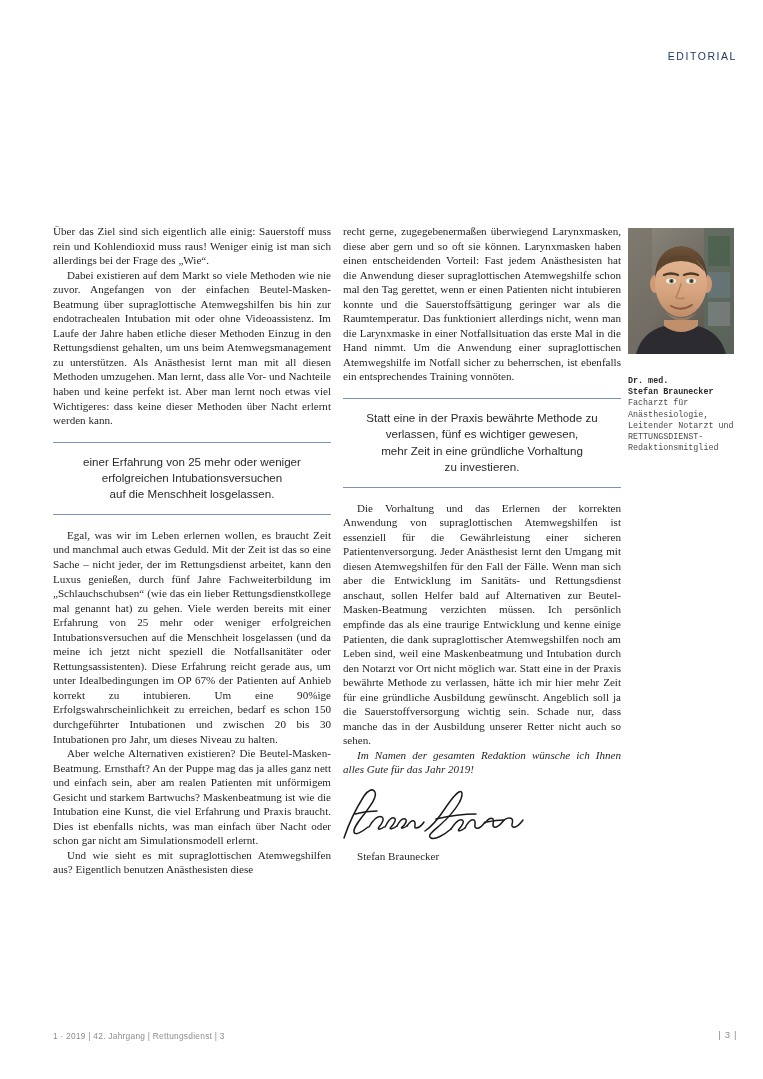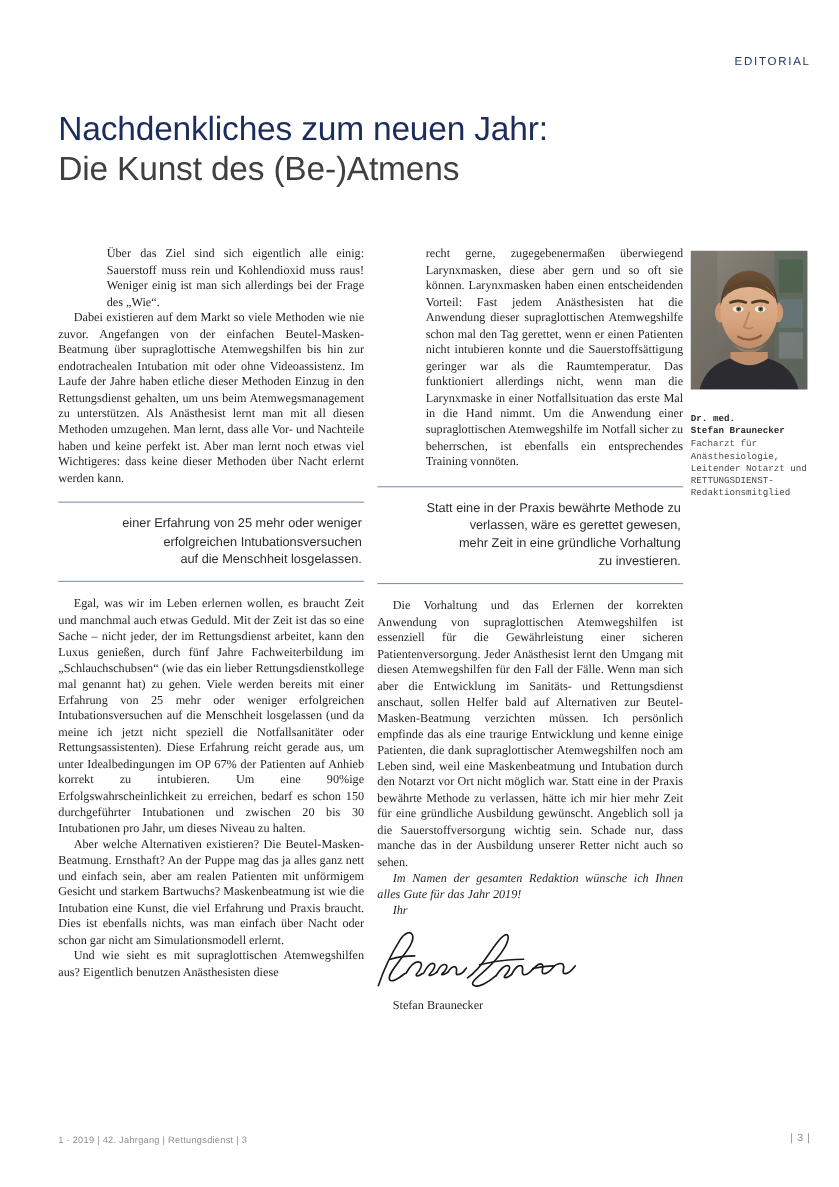--- a/index.html
+++ b/index.html
@@ -68,36 +68,36 @@
     -webkit-hyphens: none;
     hyphens: none;
   }
   .col-left  { left: 53px;  width: 278px; }
   .col-mid   { left: 343px; width: 278px; }
 
   .col p {
     margin: 0;
     text-indent: 14px;
   }
-  .col p.noindent { text-indent: 0; margin-left: 44px; }
+  .col p.noindent { text-indent: 0; }
 
   
   .pullquote {
     margin: 14px 0 13px 0;
     padding: 11px 2px 11px 2px;
     border-top: 1.6px solid #7d93b5;
     border-bottom: 1.6px solid #7d93b5;
     font-family: "Liberation Sans", sans-serif;
     font-size: 11.6px;
     line-height: 16.4px;
     color: #2b2b2b;
     text-align: center;
     text-indent: 0;
   }
-  .pullquote div { text-indent: 0; text-align: right; }
+  .pullquote div { text-indent: 0; }
 
   
   .sig-intro {
     margin-top: 18px;
     text-indent: 0;
     font-style: italic;
   }
   .signature {
     margin: 6px 0 4px -4px;
     width: 190px;
@@ -159,24 +159,20 @@
     color: #8d8d8d;
   }
 </style>
 </head>
 <body>
 
 <div class="page">
 
   <div class="editorial-label">EDITORIAL</div>
 
-  <div class="headline">
-    <div class="line1">Nachdenkliches zum neuen Jahr:</div>
-    <div class="line2">Die Kunst des (Be-)Atmens</div>
-  </div>
 
   <div class="col col-left">
     <p class="noindent">Über das Ziel sind sich eigentlich alle einig: Sauerstoff muss rein und Kohlendioxid muss raus! Weniger einig ist man sich allerdings bei der Frage des „Wie“.</p>
     <p>Dabei existieren auf dem Markt so viele Methoden wie nie zuvor. Angefangen von der einfachen Beutel-Masken-Beatmung über supraglottische Atemwegshilfen bis hin zur endotrachealen Intubation mit oder ohne Videoassistenz. Im Laufe der Jahre haben etliche dieser Methoden Einzug in den Rettungsdienst gehalten, um uns beim Atemwegsmanagement zu unterstützen. Als Anästhesist lernt man mit all diesen Methoden umzugehen. Man lernt, dass alle Vor- und Nachteile haben und keine perfekt ist. Aber man lernt noch etwas viel Wichtigeres: dass keine dieser Methoden über Nacht erlernt werden kann.</p>
 
     <div class="pullquote">
       <div>einer Erfahrung von 25 mehr oder weniger</div>
       <div>erfolgreichen Intubationsversuchen</div>
       <div>auf die Menschheit losgelassen.</div>
     </div>
@@ -184,29 +180,28 @@
     <p>Egal, was wir im Leben erlernen wollen, es braucht Zeit und manchmal auch etwas Geduld. Mit der Zeit ist das so eine Sache – nicht jeder, der im Rettungsdienst arbeitet, kann den Luxus genießen, durch fünf Jahre Fachweiterbildung im „Schlauchschubsen“ (wie das ein lieber Rettungsdienstkollege mal genannt hat) zu gehen. Viele werden bereits mit einer Erfahrung von 25 mehr oder weniger erfolgreichen Intubationsversuchen auf die Menschheit losgelassen (und da meine ich jetzt nicht speziell die Notfallsanitäter oder Rettungsassistenten). Diese Erfahrung reicht gerade aus, um unter Idealbedingungen im OP 67% der Patienten auf Anhieb korrekt zu intubieren. Um eine 90%ige Erfolgswahrscheinlichkeit zu erreichen, bedarf es schon 150 durchgeführter Intubationen und zwischen 20 bis 30 Intubationen pro Jahr, um dieses Niveau zu halten.</p>
     <p>Aber welche Alternativen existieren? Die Beutel-Masken-Beatmung. Ernsthaft? An der Puppe mag das ja alles ganz nett und einfach sein, aber am realen Patienten mit unförmigem Gesicht und starkem Bartwuchs? Maskenbeatmung ist wie die Intubation eine Kunst, die viel Erfahrung und Praxis braucht. Dies ist ebenfalls nichts, was man einfach über Nacht oder schon gar nicht am Simulationsmodell erlernt.</p>
     <p>Und wie sieht es mit supraglottischen Atemwegshilfen aus? Eigentlich benutzen Anästhesisten diese</p>
   </div>
 
   <div class="col col-mid">
     <p class="noindent">recht gerne, zugegebenermaßen überwiegend Larynxmasken, diese aber gern und so oft sie können. Larynxmasken haben einen entscheidenden Vorteil: Fast jedem Anästhesisten hat die Anwendung dieser supraglottischen Atemwegshilfe schon mal den Tag gerettet, wenn er einen Patienten nicht intubieren konnte und die Sauerstoffsättigung geringer war als die Raumtemperatur. Das funktioniert allerdings nicht, wenn man die Larynxmaske in einer Notfallsituation das erste Mal in die Hand nimmt. Um die Anwendung einer supraglottischen Atemwegshilfe im Notfall sicher zu beherrschen, ist ebenfalls ein entsprechendes Training vonnöten.</p>
 
     <div class="pullquote">
       <div>Statt eine in der Praxis bewährte Methode zu</div>
-      <div>verlassen, wäre es gerettet gewesen,</div>
+      <div>verlassen, fünf es wichtiger gewesen,</div>
       <div>mehr Zeit in eine gründliche Vorhaltung</div>
       <div>zu investieren.</div>
     </div>
 
     <p>Die Vorhaltung und das Erlernen der korrekten Anwendung von supraglottischen Atemwegshilfen ist essenziell für die Gewährleistung einer sicheren Patientenversorgung. Jeder Anästhesist lernt den Umgang mit diesen Atemwegshilfen für den Fall der Fälle. Wenn man sich aber die Entwicklung im Sanitäts- und Rettungsdienst anschaut, sollen Helfer bald auf Alternativen zur Beutel-Masken-Beatmung verzichten müssen. Ich persönlich empfinde das als eine traurige Entwicklung und kenne einige Patienten, die dank supraglottischer Atemwegshilfen noch am Leben sind, weil eine Maskenbeatmung und Intubation durch den Notarzt vor Ort nicht möglich war. Statt eine in der Praxis bewährte Methode zu verlassen, hätte ich mir hier mehr Zeit für eine gründliche Ausbildung gewünscht. Angeblich soll ja die Sauerstoffversorgung wichtig sein. Schade nur, dass manche das in der Ausbildung unserer Retter nicht auch so sehen.</p>
     <p class="sig-intro">Im Namen der gesamten Redaktion wünsche ich Ihnen alles Gute für das Jahr 2019!</p>
 
-    <p class="sig-intro">Ihr</p>
 
     <div class="signature">
       <svg viewBox="0 0 190 62" width="190" height="62" xmlns="http://www.w3.org/2000/svg">
         <g fill="none" stroke="#1a1a1a" stroke-width="1.5" stroke-linecap="round" stroke-linejoin="round">
           <path d="M5 55 C10 40 18 24 25 13 C29 7 34 5 36 9 C38 14 32 22 26 30
                    C20 38 14 45 15 49 C16 53 23 49 29 44"></path>
           <path d="M16 31 C23 29 31 28 38 28"></path>
           <path d="M30 44 C34 37 39 32 43 34 C46 36 42 42 40 44 C38 47 41 47 45 44"></path>
           <path d="M46 44 C49 38 52 34 55 35 C58 36 55 41 52 44 C49 47 54 46 58 43"></path>
           <path d="M58 43 C60 39 63 35 66 36 C69 37 66 42 63 44 C61 46 65 45 68 43"></path>

